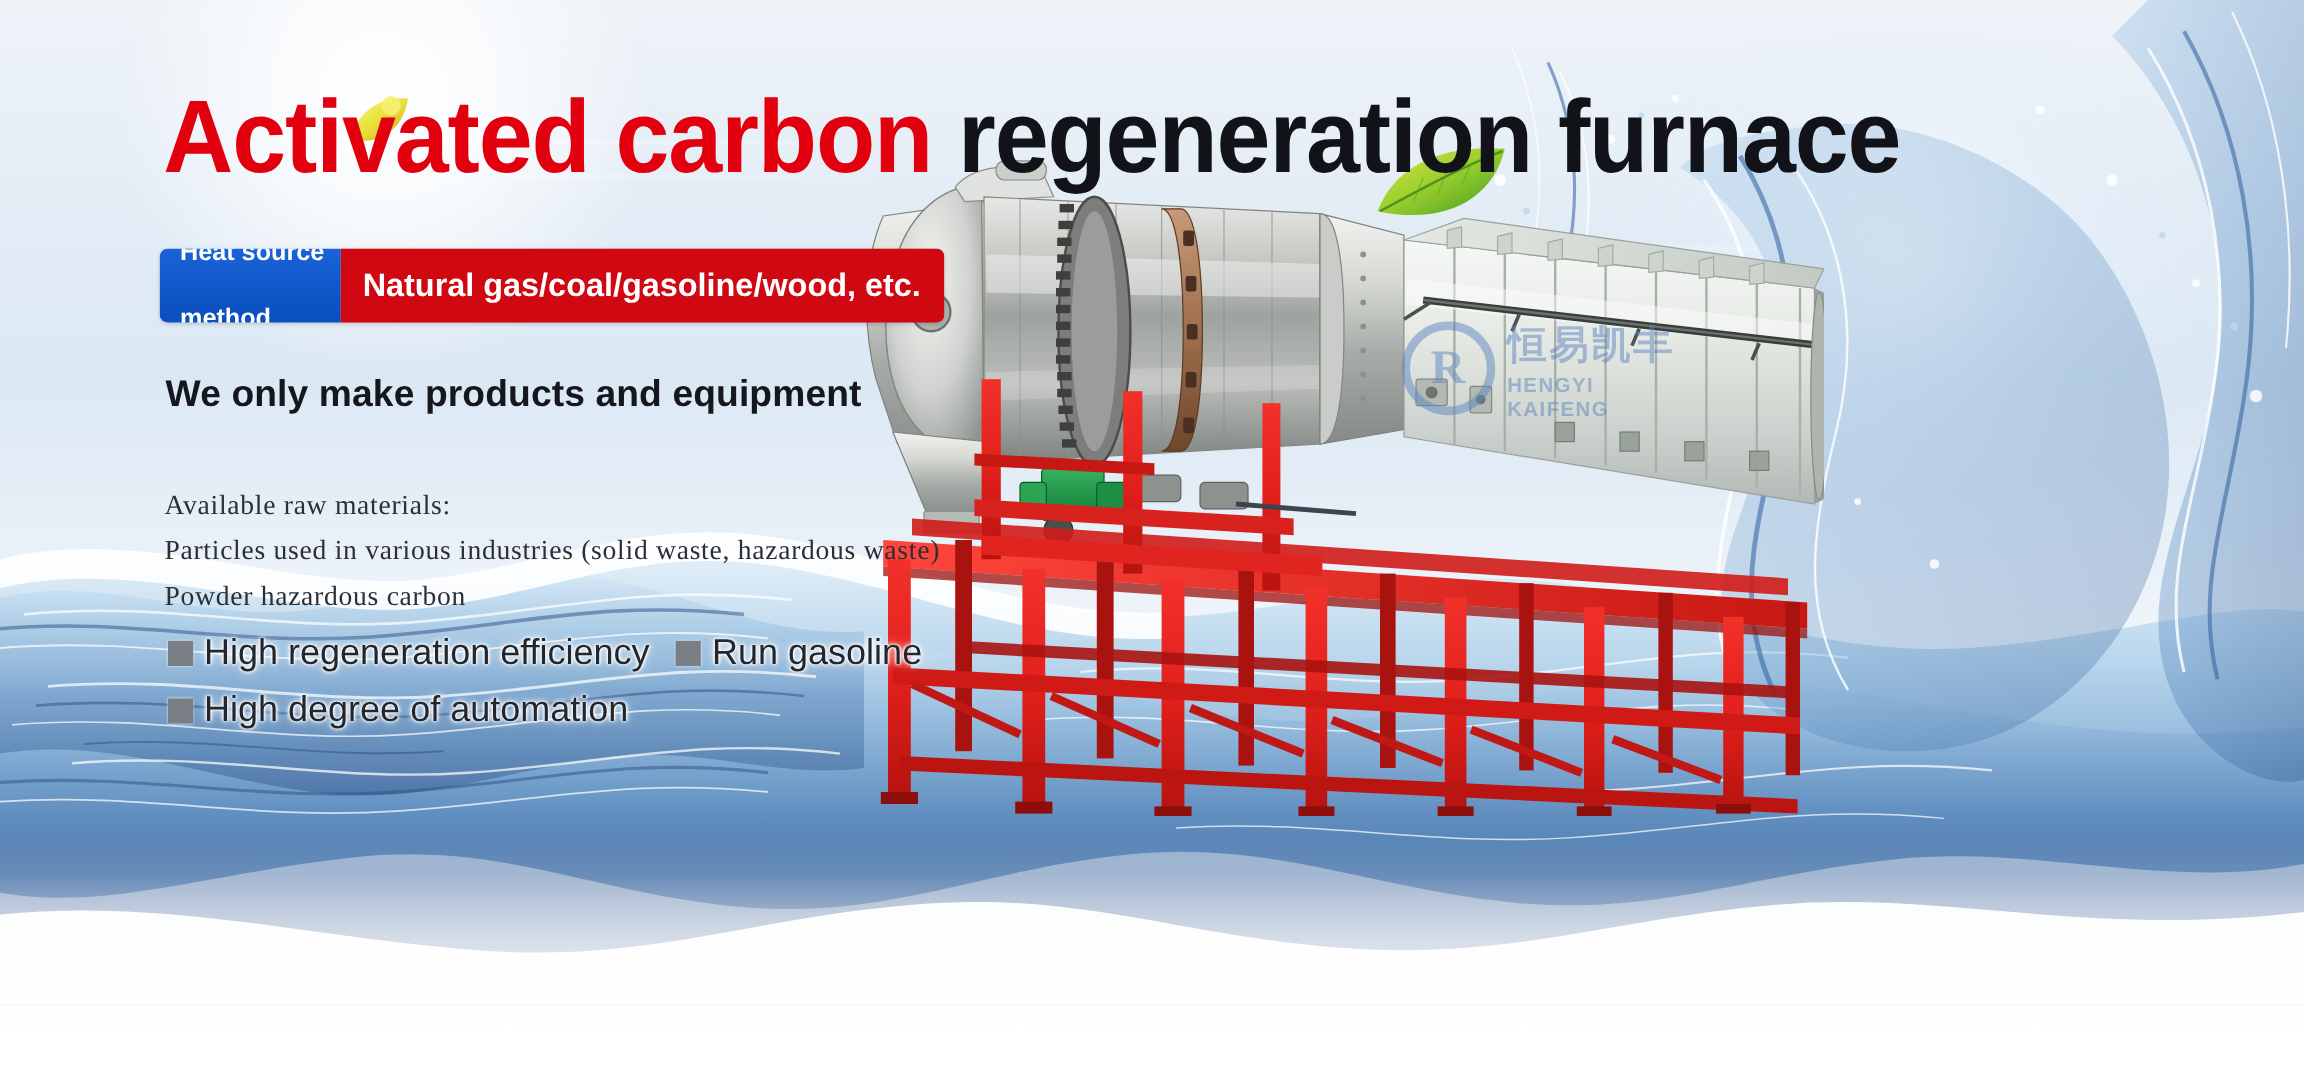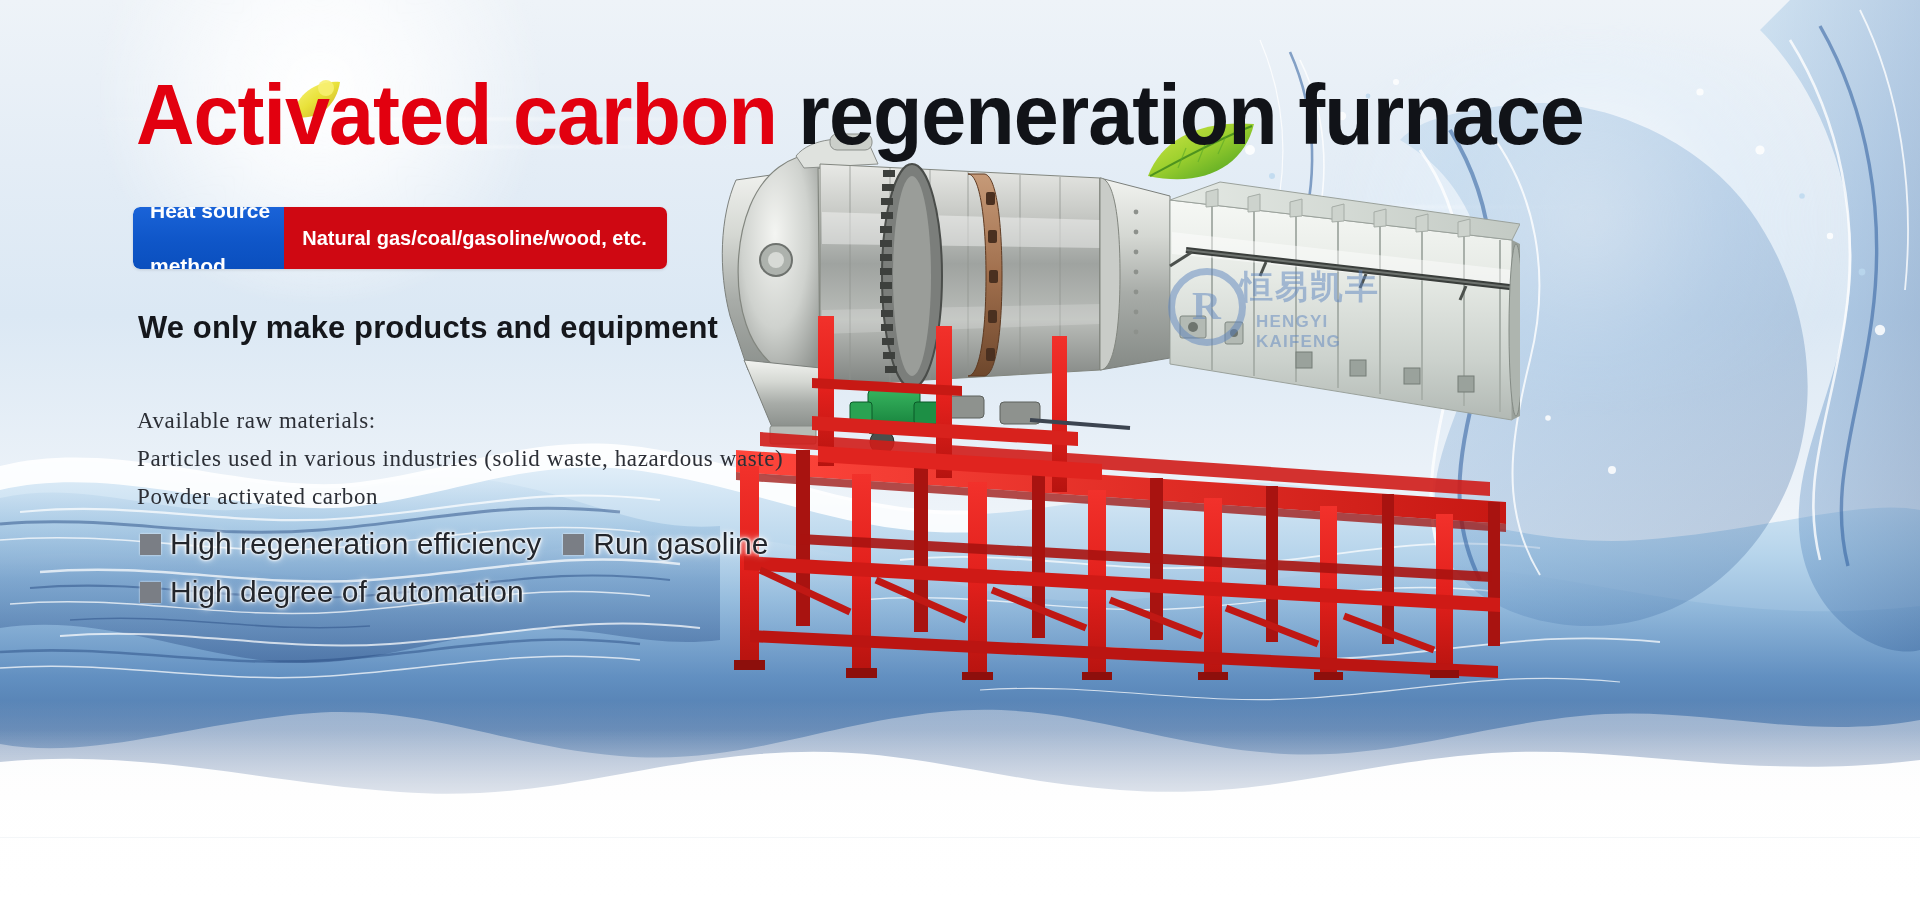--- a/index.html
+++ b/index.html
@@ -66,21 +66,21 @@
     position:absolute; left:0; top:6px;
     width:78px; height:78px; border-radius:50%;
     border:7px solid #5f86bf;
   }
   .wm-r {
     position:absolute; left:24px; top:24px;
     font:bold 40px/40px "Liberation Serif", serif;
     color:#5f86bf;
   }
   .wm-cn {
-    position:absolute; left:72px; top:8px;
+    position:absolute; left:88px; top:8px;
     font:bold 33px/33px "Liberation Sans", sans-serif;
     color:#5f86bf; letter-spacing:2px;
   }
   .wm-en {
     position:absolute; left:88px; top:50px;
     font:bold 17px/20px "Liberation Sans", sans-serif;
     color:#5f86bf; letter-spacing:1.2px;
   }
 
   
@@ -113,21 +113,21 @@
     padding:4px 14px 4px 17px;
     display:flex; flex-direction:column; justify-content:center;
     border-radius:7px 0 0 7px;
     font-family:"Liberation Sans Narrow","Liberation Sans", sans-serif;
     gap:28px;
   }
   .badge-left span { display:block; white-space:nowrap; }
   .badge-right {
     background:#cf0812;
     color:#fff;
-    font-size:20px; font-weight:700;
+    font-size:27px; font-weight:700;
     display:flex; align-items:center;
     padding:0 20px 0 18px;
     white-space:nowrap;
     font-family:"Liberation Sans Narrow","Liberation Sans", sans-serif;
   }
 
   .subhead {
     position:absolute; left:138px; top:308px;
     color:#15171c;
     font-family:"Liberation Sans Narrow","Liberation Sans", sans-serif;
@@ -624,21 +624,21 @@
       <div class="badge-right">Natural gas/coal/gasoline/wood, etc.</div>
     </div>
 
     <div class="subhead">
       <div>We only make products and equipment</div>
     </div>
 
     <div class="materials">
       <div>Available raw materials:</div>
       <div>Particles used in various industries (solid waste, hazardous waste)</div>
-      <div>Powder activated carbon</div>
+      <div>Powder hazardous carbon</div>
     </div>
 
     <div class="features">
       <div class="feat-row">
         <div class="feat">
           <span class="feat-sq"></span>
           <span class="feat-label">High regeneration efficiency</span>
         </div>
         <div class="feat">
           <span class="feat-sq"></span>

